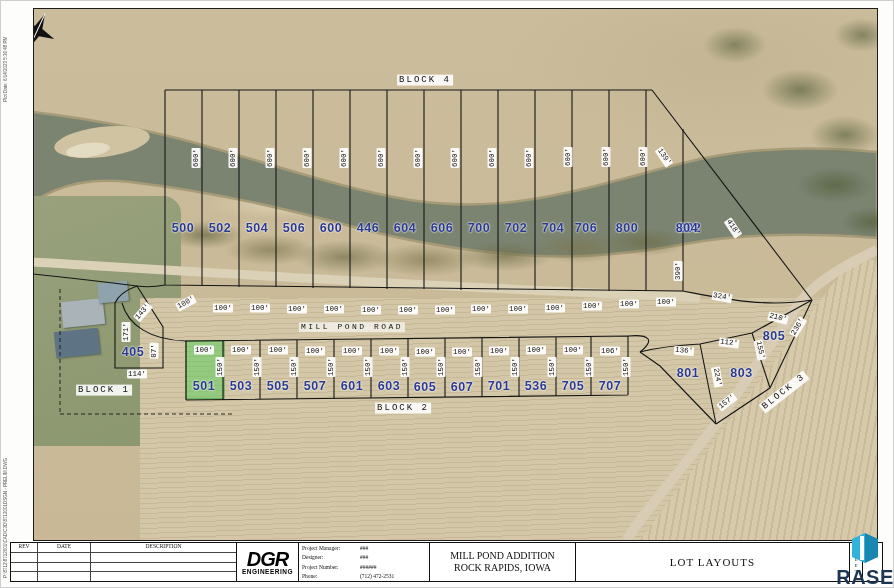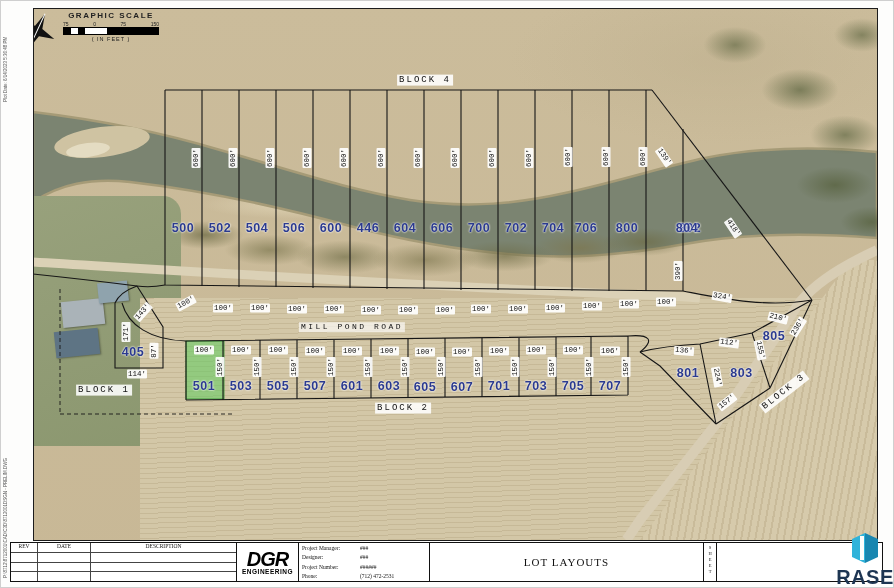--- a/index.html
+++ b/index.html
@@ -245,52 +245,41 @@
         <div class="lotnum" style="left: 133px; top: 352px;">405</div>
         <div class="lotnum hl" style="left: 204px; top: 386px;">501</div>
         <div class="lotnum" style="left: 241px; top: 386px;">503</div>
         <div class="lotnum" style="left: 278px; top: 386px;">505</div>
         <div class="lotnum" style="left: 315px; top: 386px;">507</div>
         <div class="lotnum" style="left: 352px; top: 386px;">601</div>
         <div class="lotnum" style="left: 389px; top: 386px;">603</div>
         <div class="lotnum" style="left: 425px; top: 387px;">605</div>
         <div class="lotnum" style="left: 462px; top: 387px;">607</div>
         <div class="lotnum" style="left: 499px; top: 386px;">701</div>
-        <div class="lotnum" style="left: 536px; top: 386px;">703</div>
+        <div class="lotnum" style="left: 536px; top: 386px;">536</div>
         <div class="lotnum" style="left: 573px; top: 386px;">705</div>
         <div class="lotnum" style="left: 610px; top: 386px;">707</div>
         <div class="lotnum" style="left: 688px; top: 373px;">801</div>
         <div class="lotnum" style="left: 735px; top: 373px; padding-left: 13px;">803</div>
         <div class="lotnum" style="left: 774px; top: 336px;">805</div>
       </div>
     <div class="layer" id="blocks">
         <div class="blockchip" style="left: 425px; top: 80px; font-family: Liberation Mono, monospace; --r: 0deg;">BLOCK 4</div>
         <div class="blockchip" style="left: 104px; top: 390px; --r: 0deg;">BLOCK 1</div>
         <div class="blockchip" style="left: 403px; top: 408px; --r: 0deg;">BLOCK 2</div>
         <div class="blockchip" style="left: 784px; top: 392px; --r: -38deg;">BLOCK 3</div>
       </div>
     <div id="road-label">MILL POND ROAD</div>
 
     <svg id="compass" width="46" height="46" viewBox="0 0 46 46">
       <g transform="rotate(25 23 23)">
         <path d="M23,4 L27,19 L42,23 L27,27 L23,42 L19,27 L4,23 L19,19 Z" fill="#111"></path>
         <path d="M23,4 L23,42" stroke="#fdfdfc" stroke-width="1"></path>
       </g>
     </svg>
-    <div id="scalebox">
-      <div id="scale-title">GRAPHIC SCALE</div>
-      <div id="scale-ticks">
-          <span>75</span>
-          <span>0</span>
-          <span>75</span>
-          <span>150</span>
-        </div>
-      <div id="scale-bar"></div>
-      <div id="scale-units">( IN FEET )</div>
-    </div>
   </div>
 
   <div id="map-frame"></div>
 
   <div id="titleblock">
     <div class="tbcol" id="tb-rev">
         <div class="revrow head">
           <div class="revcell rc0">REV</div>
           <div class="revcell rc1">DATE</div>
           <div class="revcell rc2">DESCRIPTION</div>
@@ -326,20 +315,24 @@
         </div>
         <div class="fieldrow">
           <span class="lbl">Project Number:</span>
           <span>######</span>
         </div>
         <div class="fieldrow">
           <span class="lbl">Phone:</span>
           <span>(712) 472-2531</span>
         </div>
       </div>
+    <div class="tbcol" id="tb-proj">
+      <div>MILL POND ADDITION</div>
+      <div>ROCK RAPIDS, IOWA</div>
+    </div>
     <div class="tbcol" id="tb-layout">LOT LAYOUTS</div>
     <div class="tbcol" id="tb-sheetstrip">
       <div id="sheet-vert">SHEET</div>
     </div>
     <div class="tbcol" id="tb-sheetnum"></div>
   </div>
 
   <div id="rase">
     <svg width="26" height="30" viewBox="0 0 26 30">
       <path d="M13,0 L26,6 L26,24 L13,30 L13,15 Z" fill="#1886b0"></path>

